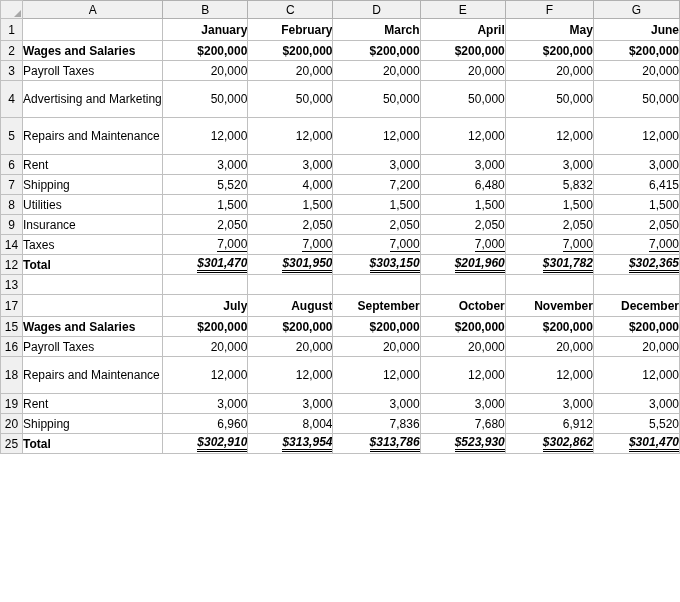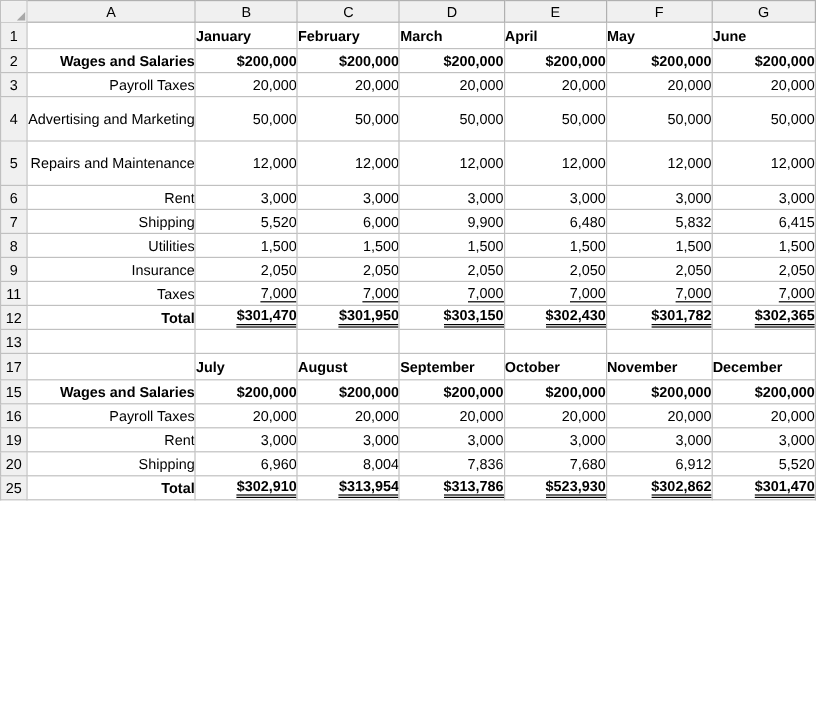--- a/index.html
+++ b/index.html
@@ -59,34 +59,35 @@
     position: absolute;
     right: 1px;
     bottom: 1px;
     width: 0;
     height: 0;
     border-left: 7px solid transparent;
     border-bottom: 7px solid #a8a8a8;
   }
   
   td.label {
-    text-align: right;
+    text-align: left;
     padding-left: 3px;
   }
   td.num {
     text-align: right;
     padding-right: 4px;
   }
   .bold { font-weight: bold; }
-  .hdrmonth { font-weight: bold; text-align: left; }
+  .hdrmonth { font-weight: bold; text-align: right; }
   
   .dbl > span {
     display: inline-block;
     border-bottom: 3px double #000;
     padding-bottom: 0px;
+    font-style: italic;
   }
   .rowtall { height: 37px; }
   .rownorm { height: 20px; }
   .rowhdr { height: 22px; }
   .rowblank { height: 20px; }
 </style>
 </head>
 <body>
 
 <div id="sheet">
@@ -178,22 +179,22 @@
       <td class="num">3,000</td>
       <td class="num">3,000</td>
       <td class="num">3,000</td>
       <td class="num">3,000</td>
     </tr>
 
     <tr class="rownorm">
       <td class="rownum">7</td>
       <td class="label">Shipping</td>
       <td class="num">5,520</td>
-      <td class="num">6,000</td>
-      <td class="num">9,900</td>
+      <td class="num">4,000</td>
+      <td class="num">7,200</td>
       <td class="num">6,480</td>
       <td class="num">5,832</td>
       <td class="num">6,415</td>
     </tr>
 
     <tr class="rownorm">
       <td class="rownum">8</td>
       <td class="label">Utilities</td>
       <td class="num">1,500</td>
       <td class="num">1,500</td>
@@ -209,37 +210,37 @@
       <td class="num">2,050</td>
       <td class="num">2,050</td>
       <td class="num">2,050</td>
       <td class="num">2,050</td>
       <td class="num">2,050</td>
       <td class="num">2,050</td>
     </tr>
 
 
     <tr class="rownorm">
-      <td class="rownum">11</td>
+      <td class="rownum">14</td>
       <td class="label">Taxes</td>
       <td class="num"><span style="border-bottom:1px solid #000;display:inline-block;">7,000</span></td>
       <td class="num"><span style="border-bottom:1px solid #000;display:inline-block;">7,000</span></td>
       <td class="num"><span style="border-bottom:1px solid #000;display:inline-block;">7,000</span></td>
       <td class="num"><span style="border-bottom:1px solid #000;display:inline-block;">7,000</span></td>
       <td class="num"><span style="border-bottom:1px solid #000;display:inline-block;">7,000</span></td>
       <td class="num"><span style="border-bottom:1px solid #000;display:inline-block;">7,000</span></td>
     </tr>
 
     <tr class="rownorm">
       <td class="rownum">12</td>
       <td class="label bold">Total</td>
       <td class="num bold dbl"><span>$301,470</span></td>
       <td class="num bold dbl"><span>$301,950</span></td>
       <td class="num bold dbl"><span>$303,150</span></td>
-      <td class="num bold dbl"><span>$302,430</span></td>
+      <td class="num bold dbl"><span>$201,960</span></td>
       <td class="num bold dbl"><span>$301,782</span></td>
       <td class="num bold dbl"><span>$302,365</span></td>
     </tr>
 
     <tr class="rowblank">
       <td class="rownum">13</td>
       <td class="label"></td>
       <td class="num"></td>
       <td class="num"></td>
       <td class="num"></td>
@@ -275,20 +276,30 @@
       <td class="label">Payroll Taxes</td>
       <td class="num">20,000</td>
       <td class="num">20,000</td>
       <td class="num">20,000</td>
       <td class="num">20,000</td>
       <td class="num">20,000</td>
       <td class="num">20,000</td>
     </tr>
 
 
+    <tr class="rowtall">
+      <td class="rownum">18</td>
+      <td class="label">Repairs and Maintenance</td>
+      <td class="num">12,000</td>
+      <td class="num">12,000</td>
+      <td class="num">12,000</td>
+      <td class="num">12,000</td>
+      <td class="num">12,000</td>
+      <td class="num">12,000</td>
+    </tr>
 
     <tr class="rownorm">
       <td class="rownum">19</td>
       <td class="label">Rent</td>
       <td class="num">3,000</td>
       <td class="num">3,000</td>
       <td class="num">3,000</td>
       <td class="num">3,000</td>
       <td class="num">3,000</td>
       <td class="num">3,000</td>

